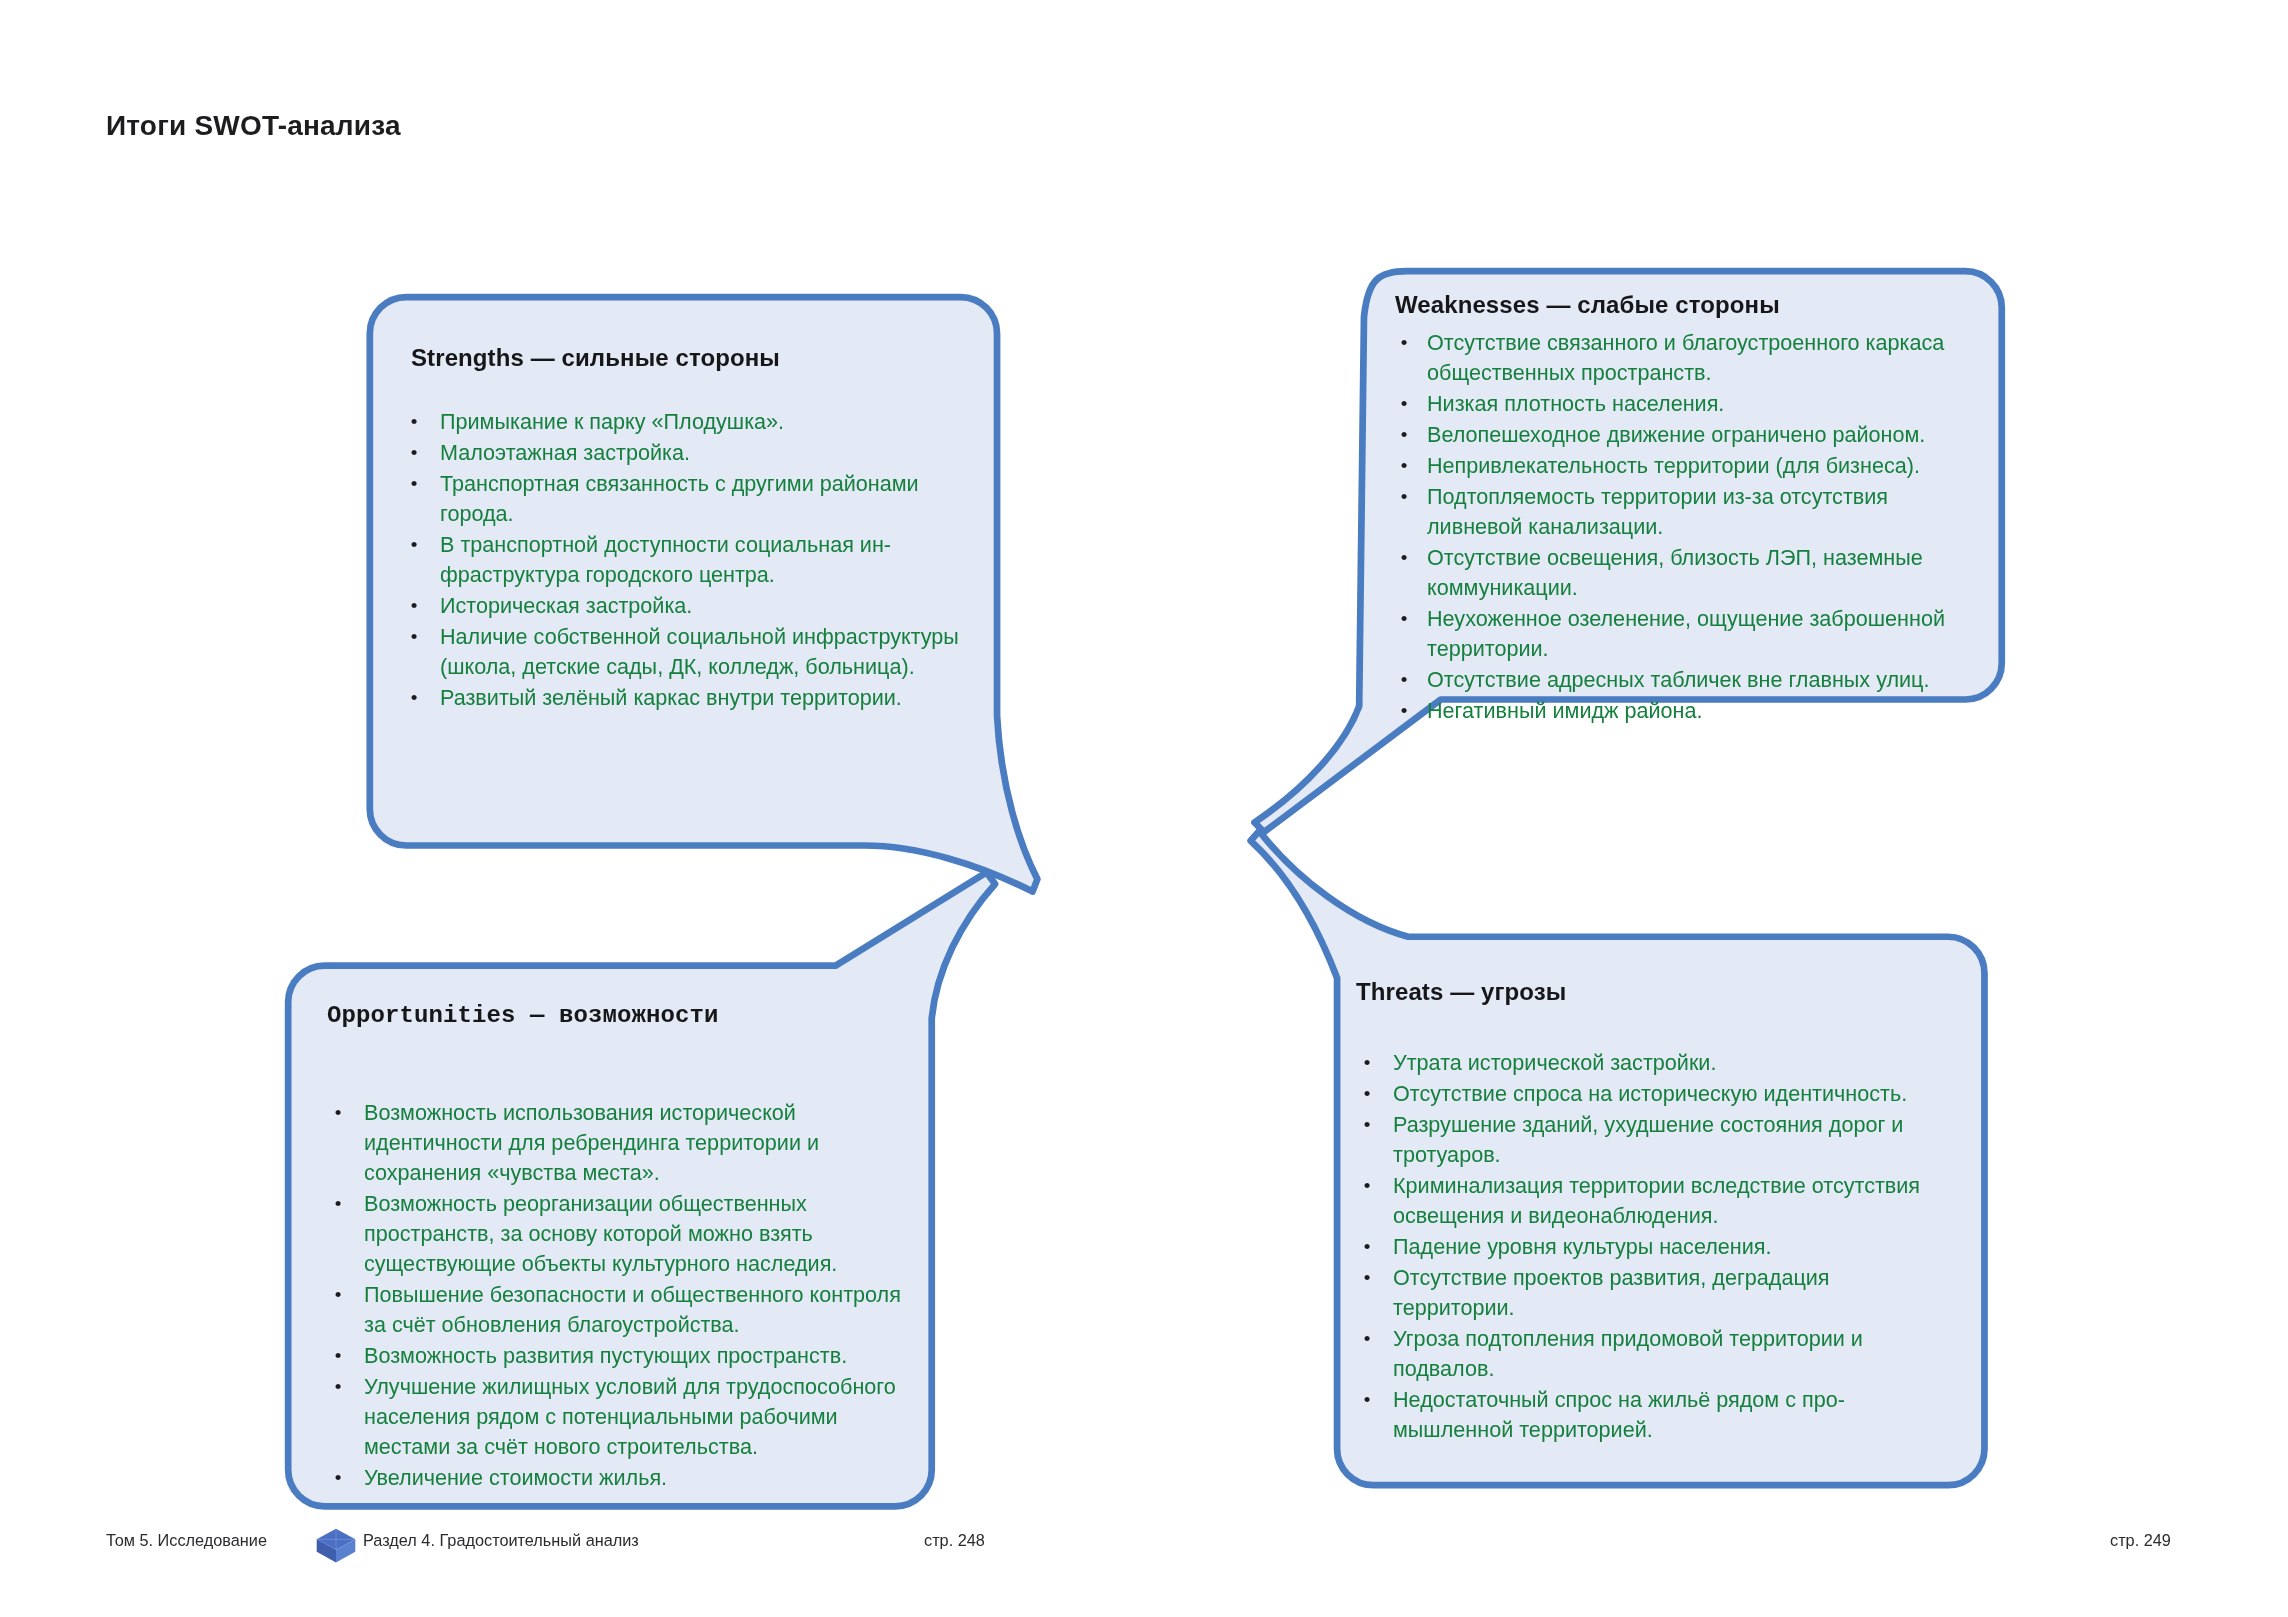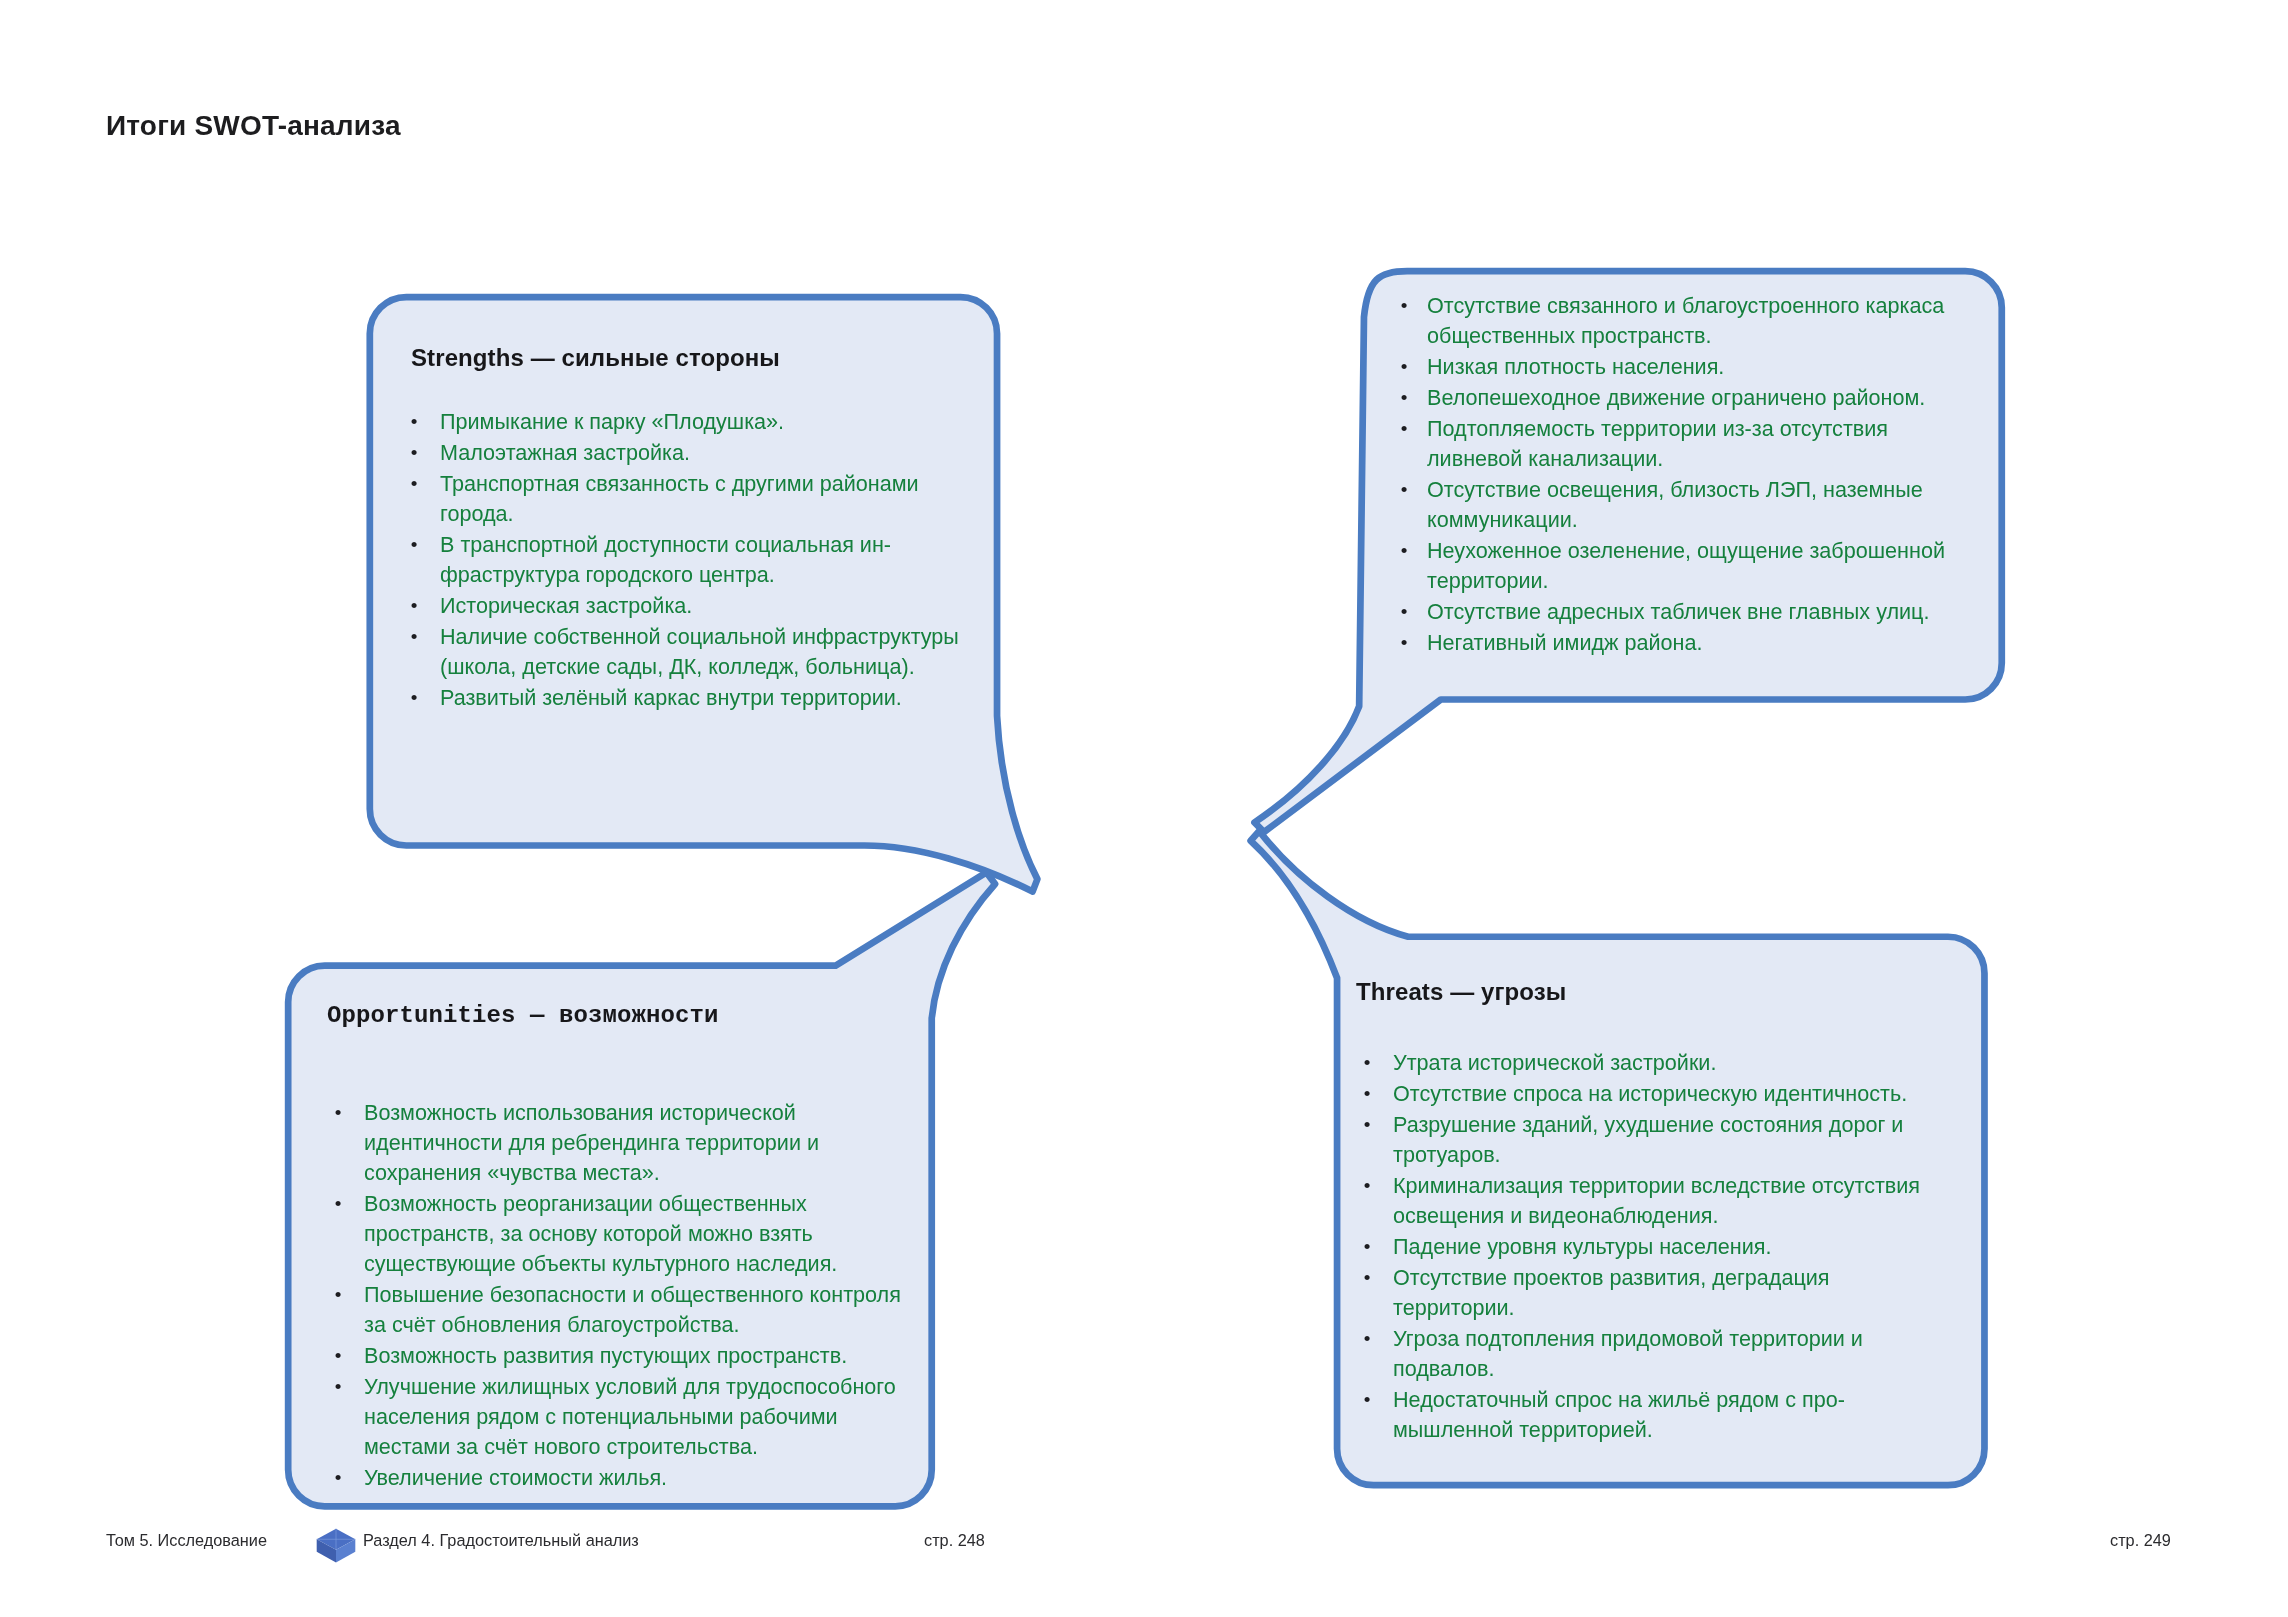--- a/index.html
+++ b/index.html
@@ -186,24 +186,26 @@
     <li>Малоэтажная застройка.</li>
     <li>Транспортная связанность с другими района­ми города.</li>
     <li>В транспортной доступности социальная ин­фраструктура городского центра.</li>
     <li>Историческая застройка.</li>
     <li>Наличие собственной социальной инфра­структуры (школа, детские сады, ДК, колледж, больница).</li>
     <li>Развитый зелёный каркас внутри территории.</li>
   </ul>
 </div>
 
 <div class="bubble-content" id="content-weaknesses">
+  <h2 class="bubble-heading">Weaknesses — слабые стороны</h2>
   <ul class="bubble-list">
     <li>Отсутствие связанного и благоустроенного кар­каса общественных пространств.</li>
     <li>Низкая плотность населения.</li>
     <li>Велопешеходное движение ограничено районом.</li>
+    <li>Непривлекательность территории (для бизнеса).</li>
     <li>Подтопляемость территории из-за отсутствия ливневой  канализации.</li>
     <li>Отсутствие освещения, близость ЛЭП, наземные коммуникации.</li>
     <li>Неухоженное озеленение, ощущение заброшен­ной территории.</li>
     <li>Отсутствие адресных табличек вне главных улиц.</li>
     <li>Негативный имидж района.</li>
   </ul>
 </div>
 
 <div class="bubble-content" id="content-opportunities">
   <h2 class="bubble-heading">Opportunities — возможности</h2>

